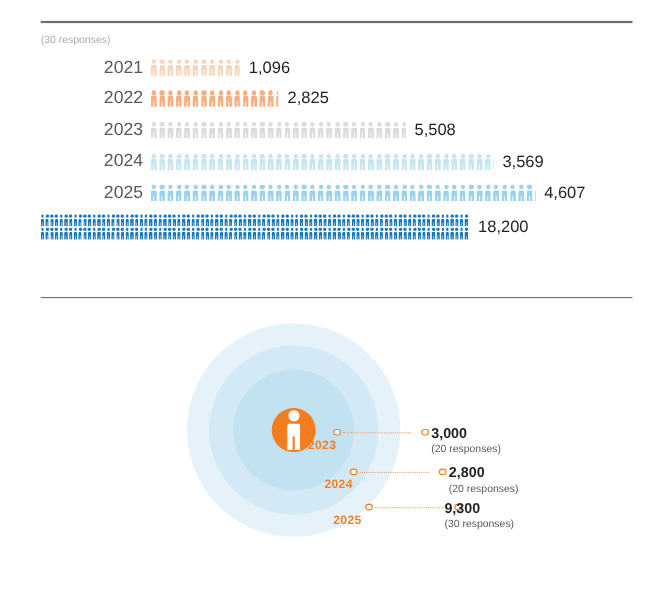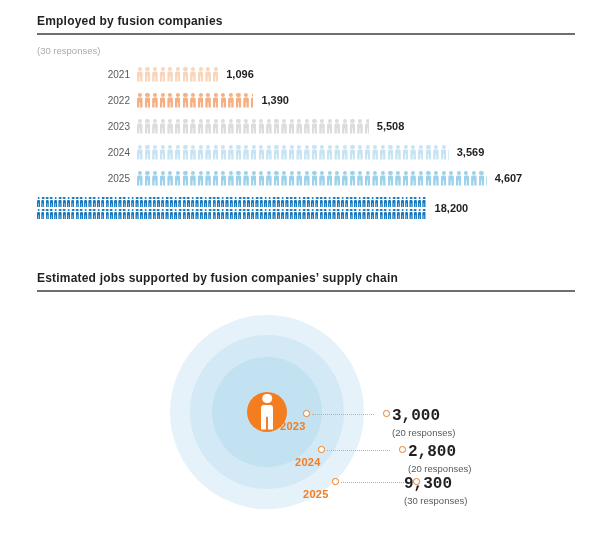--- a/index.html
+++ b/index.html
@@ -7,24 +7,24 @@
   .page{position:relative;width:605px;height:537px;overflow:hidden;background:#fff;}
   .content{position:absolute;left:37px;top:0;width:538px;}
 
   .chart-title{font-size:12px;font-weight:bold;letter-spacing:.2px;margin:0;padding:0;color:#231f20;}
   .rule{height:1.5px;background:#6d6e71;margin-top:5px;}
   .subtitle{font-size:9.5px;color:#a8aaad;margin-top:10px;}
 
   
   .rows{margin-top:11px;}
   .prow{display:flex;align-items:center;margin-bottom:11px;}
-  .prow-label{flex:none;width:93px;text-align:right;font-size:10px;color:#58595b;margin-right:7px;line-height:1.1;}
+  .prow-label{flex:none;width:93px;text-align:right;font-size:16px;color:#58595b;margin-right:7px;line-height:1.1;}
   .icons{display:flex;align-items:center;}
   .icons-multirow{display:flex;flex-direction:column;gap:1.5px;}
-  .prow-value{font-size:11px;font-weight:bold;margin-left:8px;white-space:nowrap;}
+  .prow-value{font-size:15px;font-weight:normal;margin-left:8px;white-space:nowrap;}
 
   
   .p{position:relative;display:inline-block;flex:none;width:5.5px;height:15px;margin-right:2.1px;color:inherit;}
   .p::before{content:"";position:absolute;top:0;left:50%;transform:translateX(-50%);
     width:4.2px;height:4.2px;border-radius:50%;background:currentColor;}
   .p::after{content:"";position:absolute;top:4.9px;left:0;right:0;bottom:0;background:currentColor;
     border-radius:1.5px 1.5px 0 0;
     clip-path:polygon(10% 0,90% 0,100% 14%,100% 100%,57% 100%,57% 50%,43% 50%,43% 100%,0 100%,0 14%);}
   .p.s{width:3.2px;height:10.5px;margin-right:1.1px;}
   .p.s::before{width:2.7px;height:2.7px;}
@@ -39,33 +39,32 @@
   .bp::before{content:"";position:absolute;top:0;left:50%;transform:translateX(-50%);
     width:9.5px;height:9.5px;border-radius:50%;background:currentColor;}
   .bp::after{content:"";position:absolute;top:11.5px;left:1.5px;right:1.5px;bottom:0;background:currentColor;
     border-radius:2px 2px 0 0;
     clip-path:polygon(6% 0,94% 0,100% 10%,100% 100%,58% 100%,58% 48%,42% 48%,42% 100%,0 100%,0 10%);}
 
   .year-label{position:absolute;font-size:11px;font-weight:bold;color:#f47d20;letter-spacing:.3px;}
   .leader{position:absolute;border-top:1.4px dotted #f0a268;}
   .ring-dot{position:absolute;width:4.5px;height:4.5px;border:1.4px solid #ef7d22;border-radius:50%;background:#fff;}
   .callout-text{position:absolute;line-height:1.35;}
-  .callout-value{font-size:16px;font-weight:bold;color:#231f20;font-family:Liberation Mono, monospace;}
+  .callout-value{font-size:13px;font-weight:bold;color:#231f20;}
   .callout-resp{font-size:9.5px;color:#58595b;}
 
   .section-bottom{margin-top:52px;}
 </style>
 </head>
 <body>
 
 <div class="page">
   <div class="content">
 
     <section style="padding-top:14px;">
-      <h2 class="chart-title">Employed by fusion companies</h2>
       <div class="rule"></div>
       <div class="subtitle">(30 responses)</div>
       <div class="rows" id="pictogram-rows">
           <div class="prow">
             <span class="prow-label">2021</span>
             <div class="icons" style="color: rgb(249, 214, 187);">
               <span class="p"></span>
               <span class="p"></span>
               <span class="p"></span>
               <span class="p"></span>
@@ -92,21 +91,21 @@
               <span class="p"></span>
               <span class="p"></span>
               <span class="p"></span>
               <span class="p"></span>
               <span class="p"></span>
               <span class="p"></span>
               <span class="p"></span>
               <span class="p"></span>
               <span class="frac" style="width: 2.5px;"><span class="p"></span></span>
             </div>
-            <span class="prow-value">1,390</span>
+            <span class="prow-value">2,825</span>
           </div>
           <div class="prow">
             <span class="prow-label">2023</span>
             <div class="icons" style="color: rgb(220, 220, 220);">
               <span class="p"></span>
               <span class="p"></span>
               <span class="p"></span>
               <span class="p"></span>
               <span class="p"></span>
               <span class="p"></span>
@@ -427,21 +426,20 @@
                 <span class="p s"></span>
                 <span class="p s"></span>
               </div>
             </div>
             <span class="prow-value">18,200</span>
           </div>
         </div>
     </section>
 
     <section class="section-bottom">
-      <h2 class="chart-title">Estimated jobs supported by fusion companies’ supply chain</h2>
       <div class="rule"></div>
       <div class="bubble-area" id="bubble-area">
           <div class="ring" style="left: 170px; top: 23px; height: 194px; width: 194px; background: rgb(229, 242, 250);"></div>
           <div class="ring" style="left: 190px; top: 43px; height: 154px; width: 154px; background: rgb(211, 234, 246);"></div>
           <div class="ring" style="left: 212px; top: 65px; height: 110px; width: 110px; background: rgb(194, 225, 241);"></div>
           <div class="center-bubble" style="left: 247px; top: 100px; height: 40px; width: 40px;">
             <span class="bp"></span>
           </div>
           <span class="year-label" style="left: 280px; top: 128px;">2023</span>
           <span class="ring-dot" style="left: 303px; top: 118.5px;"></span>

